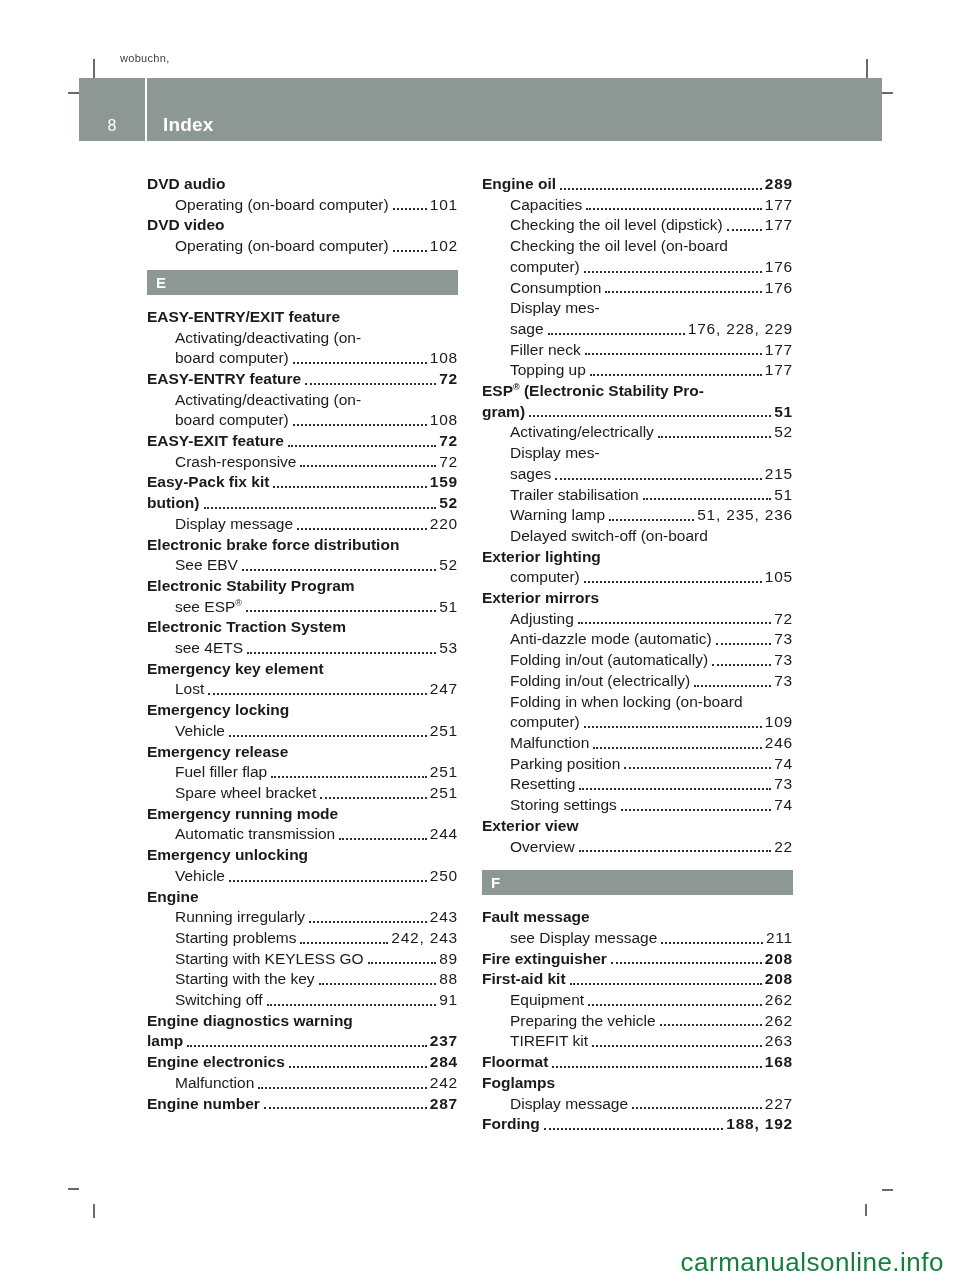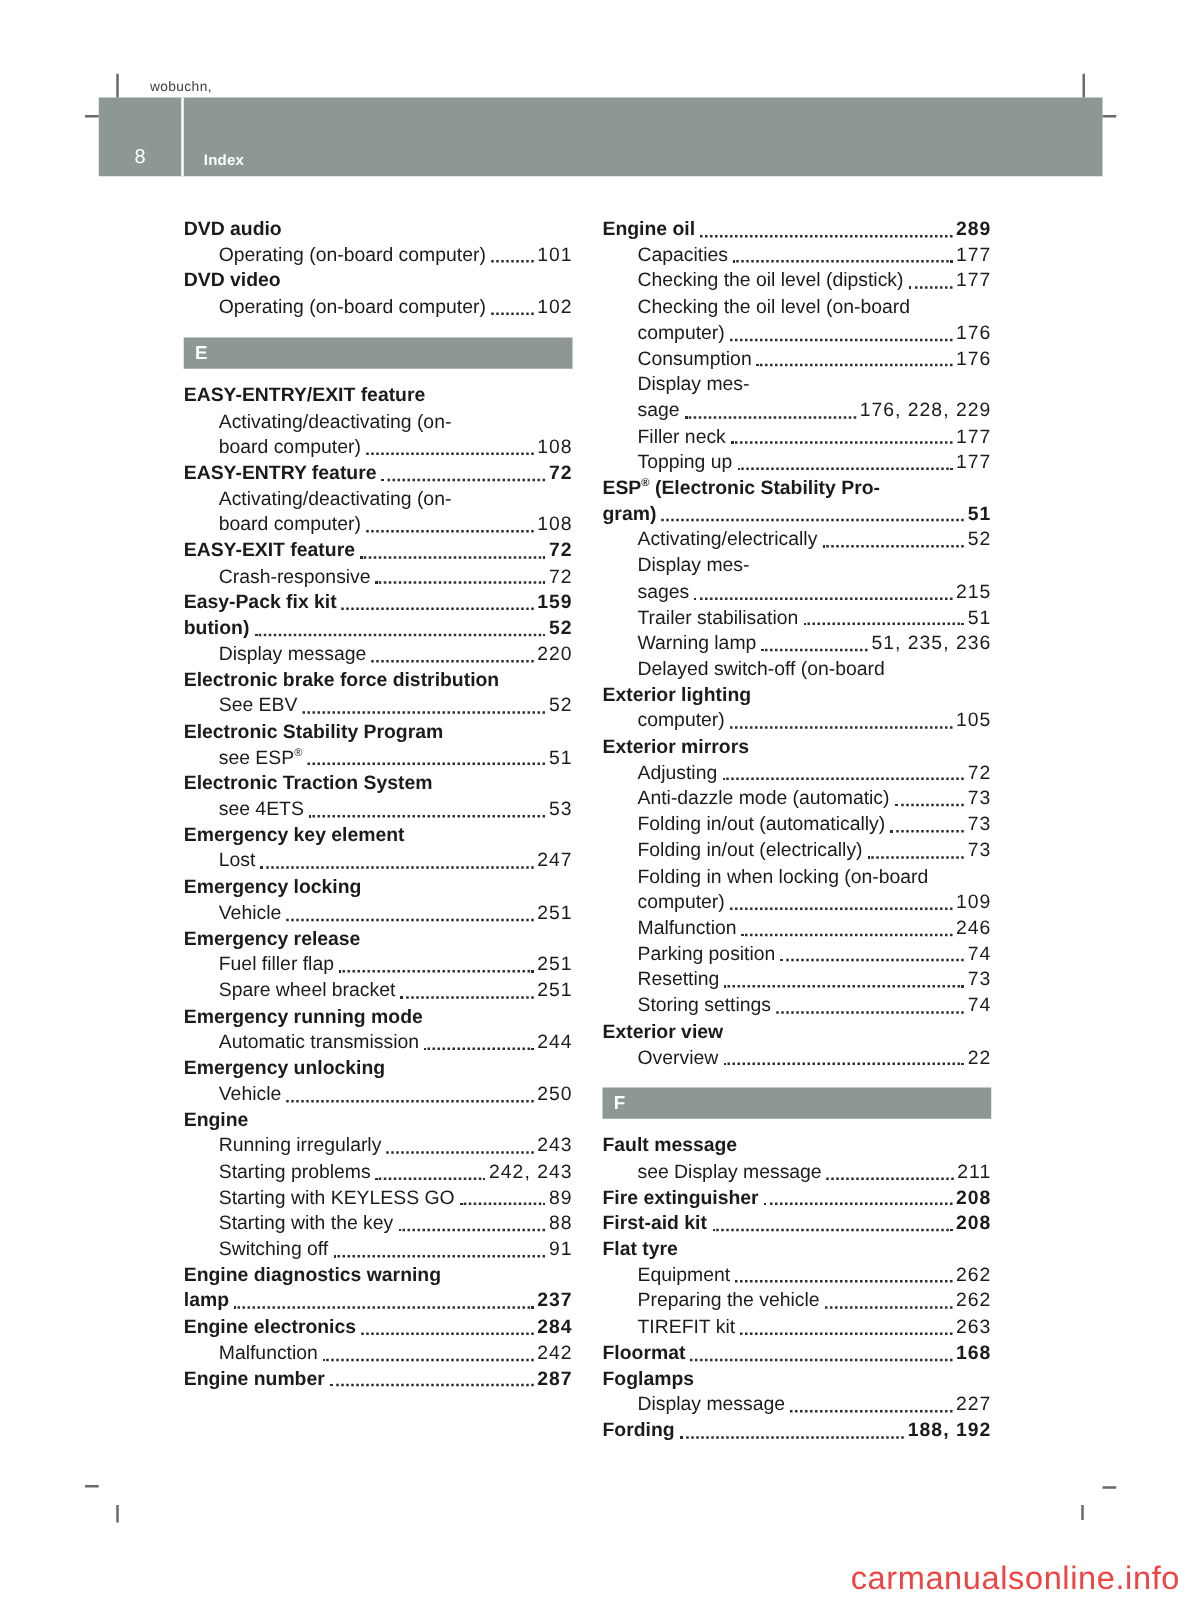--- a/index.html
+++ b/index.html
@@ -8,35 +8,35 @@
     font-family:"Liberation Sans", sans-serif; color:#1b1b1b; overflow:hidden;
   }
 
   
   .crop { position:absolute; background:#6a6a6a; }
   .crop.h { height:2px; width:11px; }
   .crop.v { width:2px;  height:19px; }
 
   
   .print-note {
-    position:absolute; top:64px; font-size:11px; color:#3f3f3f;
+    position:absolute; top:52px; font-size:11px; color:#3f3f3f;
     letter-spacing:.3px; white-space:nowrap;
   }
   .print-note.left { left:120px; }
   .print-note.center { left:560px; transform:translateX(-50%);margin-top:38px; }
 
   
   .band {
     position:absolute; left:79px; top:78px; width:803px; height:63px;
     background:#8d9894; display:flex; align-items:flex-end; padding-bottom:7px;
     box-sizing:border-box; color:#ffffff;
   }
   .band .pgnum { width:66px; text-align:center; font-size:16px; line-height:1; }
   .band .divider { align-self:stretch; width:2px; background:#ffffff; margin-bottom:-7px; }
-  .band .title { margin:0 0 0 16px; font-size:12px; font-weight:bold; line-height:1; letter-spacing:.2px; }
+  .band .title { margin:0 0 0 16px; font-size:19px; font-weight:bold; line-height:1; letter-spacing:.2px; }
 
   
   .columns {
     position:absolute; left:147px; top:174px; width:646px;
     display:flex; gap:24px;
   }
   .col { width:311px; }
   .idx-line {
     display:flex; align-items:baseline;
     font-size:15.5px; line-height:20.7px; white-space:nowrap;
@@ -52,21 +52,21 @@
   .pg { text-align:right; letter-spacing:.8px; }
   .section-band {
     height:25px; margin:13px 0 12px 0; background:#8d9894; color:#ffffff;
     font-weight:bold; font-size:15px; display:flex; align-items:center;
     padding-left:9px; box-sizing:border-box;
   }
 
   
   .watermark {
     position:absolute; right:16px; top:1247px;
-    font-size:26px; color:#ef4444; letter-spacing:.5px;
+    font-size:26px; color:#15803d; letter-spacing:.5px;
   }
 </style>
 </head>
 <body>
 
 <div class="page">
 
   <div class="crop v" style="left:93px;  top:59px;"></div>
   <div class="crop h" style="left:68px;  top:92px;"></div>
   <div class="crop v" style="left:866px; top:59px;"></div>
@@ -434,23 +434,20 @@
         <div class="idx-line bold">
           <span class="txt">Fire extinguisher</span>
           <span class="leader"></span>
           <span class="pg">208</span>
         </div>
         <div class="idx-line bold">
           <span class="txt">First-aid kit</span>
           <span class="leader"></span>
           <span class="pg">208</span>
         </div>
-        <div class="idx-line bold">
-          <span class="txt">Flat tyre</span>
-        </div>
         <div class="idx-line ind">
           <span class="txt">Equipment</span>
           <span class="leader"></span>
           <span class="pg">262</span>
         </div>
         <div class="idx-line ind">
           <span class="txt">Preparing the vehicle</span>
           <span class="leader"></span>
           <span class="pg">262</span>
         </div>

